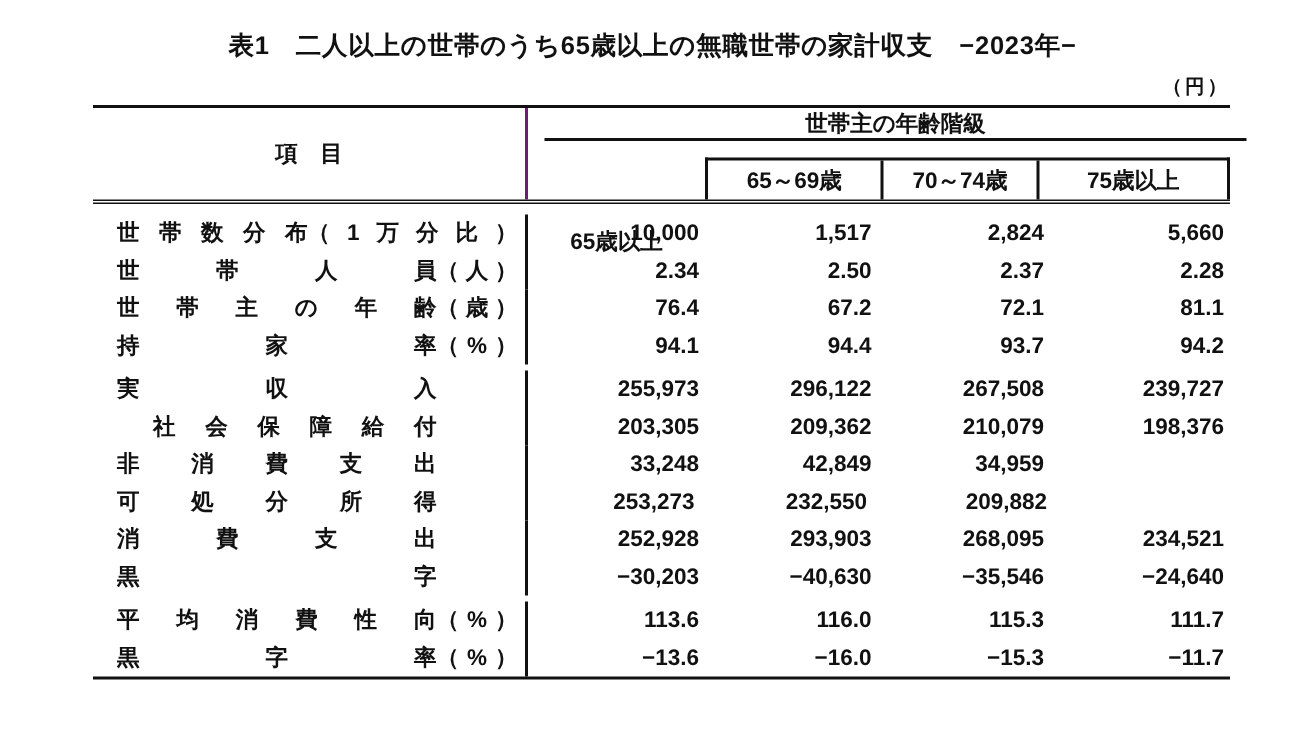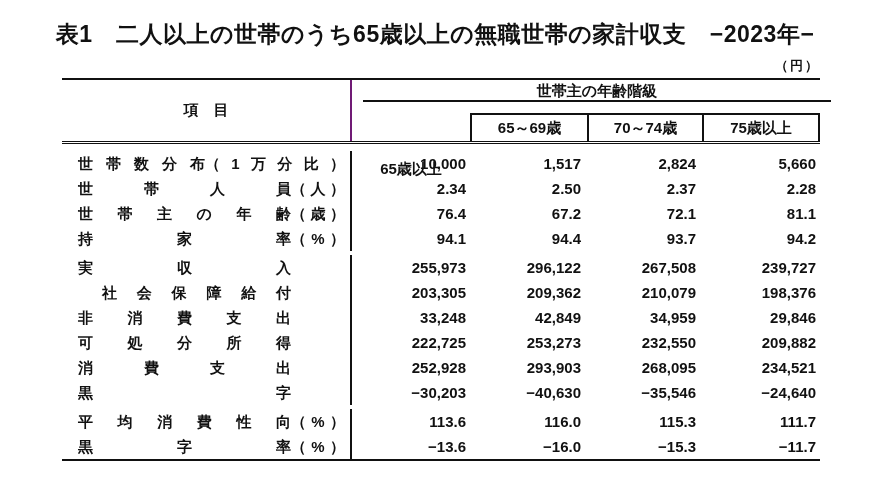--- a/index.html
+++ b/index.html
@@ -10,21 +10,21 @@
     height: 489px;
     overflow: hidden;
     font-family: "Liberation Sans", "DejaVu Sans", sans-serif;
     color: #111;
   }
   .page { width: 870px; height: 489px; position: relative; }
 
   .title {
     padding-top: 19px;
     text-align: center;
-    font-size: 23px;
+    font-size: 17px;
     font-weight: 700;
     letter-spacing: 0.5px;
   }
 
   .unit-note {
     width: 758px;
     margin: 7px 0 3px 62px;
     text-align: right;
     font-size: 13px;
     font-weight: 600;
@@ -91,21 +91,21 @@
   .age-box .age-col {
     display: flex;
     align-items: center;
     justify-content: center;
     border-left: 2px solid #111;
     box-sizing: border-box;
     font-weight: 700;
   }
   .age-box .age-col:first-child { border-left: none; }
   .age-box .age-col.w1 { width: 115px; }
-  .age-box .age-col.w2 { width: 115px; }
+  .age-box .age-col.w2 { width: 104px; }
   .age-box .age-col.w3 { flex: 1; }
 
   
   .tbody { padding-top: 7px; }
   .tblock { margin-bottom: 4px; }
   .tblock:last-child { margin-bottom: 0; }
 
   .trow { display: flex; height: 25px; line-height: 25px; }
 
   .tlabel {
@@ -289,34 +289,32 @@
                 <span>消</span>
                 <span>費</span>
                 <span>支</span>
                 <span>出</span>
               </span>
               <span class="lunit"></span>
             </div>
             <div class="tval c0">33,248</div>
             <div class="tval c1">42,849</div>
             <div class="tval c2">34,959</div>
-            <div class="tval c3">29,846</div>
           </div>
           <div class="trow">
             <div class="tlabel">
               <span class="lname">
                 <span>可</span>
                 <span>処</span>
                 <span>分</span>
                 <span>所</span>
                 <span>得</span>
               </span>
               <span class="lunit"></span>
             </div>
-            <div class="tval c0">222,725</div>
             <div class="tval c1">253,273</div>
             <div class="tval c2">232,550</div>
             <div class="tval c3">209,882</div>
           </div>
           <div class="trow">
             <div class="tlabel">
               <span class="lname">
                 <span>消</span>
                 <span>費</span>
                 <span>支</span>

